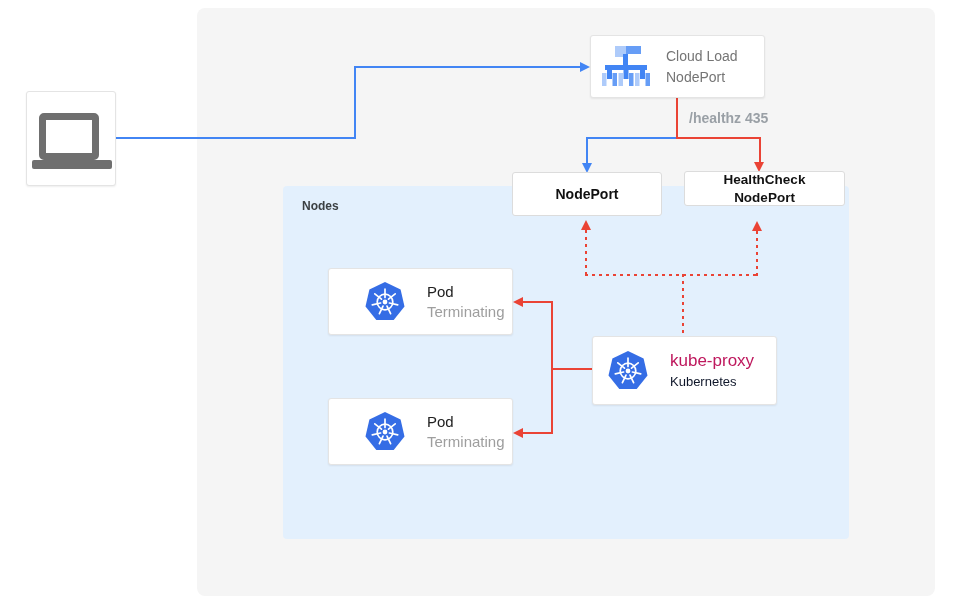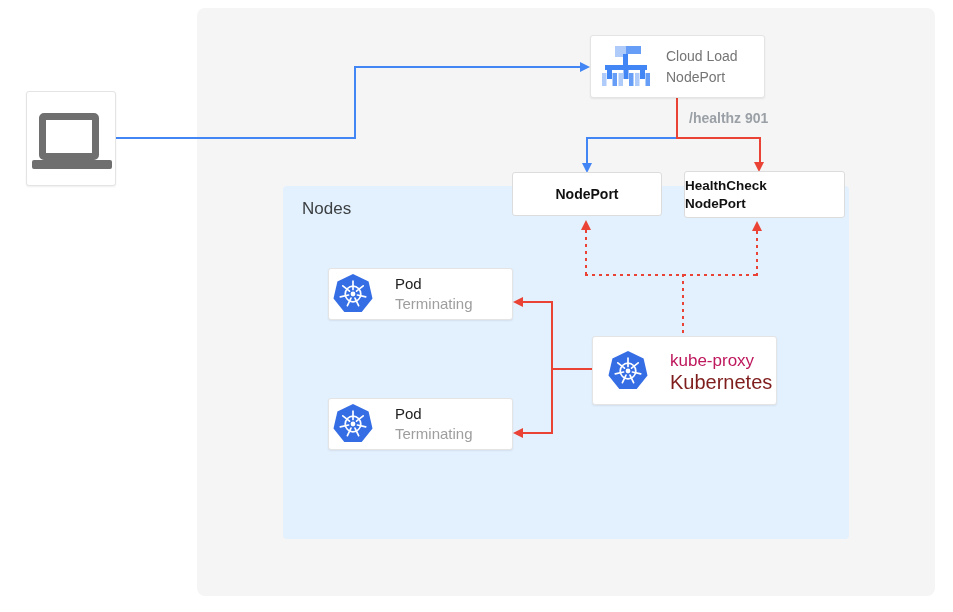--- a/index.html
+++ b/index.html
@@ -2,52 +2,52 @@
 <html><head>
 <meta charset="utf-8">
 <style>
   html,body{margin:0;padding:0;background:#ffffff;}
   body{font-family:"Liberation Sans","DejaVu Sans",sans-serif;}
   .stage{position:relative;width:953px;height:612px;background:#ffffff;overflow:hidden;}
   .abs{position:absolute;}
 
   .outer-panel{left:197px;top:8px;width:738px;height:588px;background:#f5f5f5;border-radius:8px;}
   .nodes-panel{left:283px;top:186px;width:566px;height:353px;background:#e3f0fd;border-radius:4px;}
-  .nodes-label{left:302px;top:199px;font-size:17px;color:#3c4043;}
+  .nodes-label{left:302px;top:199px;font-size:12px;color:#3c4043;font-weight:bold;}
 
   .card{position:absolute;background:#ffffff;border:1px solid #e4e4e4;border-radius:3px;
         box-shadow:0 1px 2px rgba(0,0,0,0.07);box-sizing:border-box;}
 
   
   .laptop-card{left:26px;top:91px;width:90px;height:95px;}
   .laptop-screen{position:absolute;left:12px;top:21px;width:46px;height:33px;
                  border:7px solid #6f6f6f;border-radius:5px;background:#fff;}
   .laptop-base{position:absolute;left:5px;top:68px;width:80px;height:9px;background:#6f6f6f;border-radius:2px;}
 
   
   .clb-card{left:590px;top:35px;width:175px;height:63px;display:flex;align-items:center;padding-left:11px;}
   .clb-text{margin-left:16px;font-size:14px;line-height:21px;color:#757575;}
 
   
   .nodeport-card{left:512px;top:172px;width:150px;height:44px;display:flex;align-items:center;justify-content:center;
                  border-color:#dcdcdc;box-shadow:none;}
   .nodeport-card span{font-size:14px;font-weight:bold;color:#111111;}
-  .healthcheck-card{left:684px;top:171px;width:161px;height:47px;display:flex;flex-direction:column;
-                    justify-content:center;border-color:#dcdcdc;box-shadow:none;}
+  .healthcheck-card{left:684px;top:171px;width:161px;height:35px;display:flex;flex-direction:column;
+                    align-items:center;justify-content:center;border-color:#dcdcdc;box-shadow:none;}
   .healthcheck-card span{font-size:13.5px;font-weight:bold;color:#111111;line-height:18px;}
 
   
   .kubeproxy-card{left:592px;top:336px;width:185px;height:69px;display:flex;align-items:center;padding-left:15px;}
-  .pod-card{width:185px;height:52px;display:flex;align-items:center;padding-left:4px;}
+  .pod-card{width:185px;height:67px;display:flex;align-items:center;padding-left:36px;}
   .pod1{left:328px;top:268px;} .pod2{left:328px;top:398px;}
   .k8s-text{margin-left:22px;}
   .k8s-title{font-size:15px;color:#212121;line-height:20px;}
   .kp-title{font-size:17px;color:#be185d;line-height:22px;}
   .k8s-sub{font-size:15px;color:#9e9e9e;line-height:20px;}
-  .kp-sub{font-size:20px;color:#7f1d1d;line-height:20px;}
+  .kp-sub{font-size:13px;color:#0f172a;line-height:20px;}
 
   
   .line{position:absolute;}
   .blue-bg{background:#4285f4;} .red-bg{background:#ea4335;}
 
   
   .dot-v{position:absolute;width:2px;background:repeating-linear-gradient(to bottom,#ea4335 0 3px,transparent 3px 7px);}
   .dot-h{position:absolute;height:2px;background:repeating-linear-gradient(to right,#ea4335 0 3px,transparent 3px 7px);}
 
   
@@ -96,21 +96,21 @@
   <div class="line blue-bg" style="left:354px;top:66px;width:226px;height:2px;"></div>
   <div class="arr arr-right-blue" style="left:580px;top:62px;"></div>
 
   <div class="line red-bg" style="left:676px;top:98px;width:2px;height:41px;"></div>
   <div class="line blue-bg" style="left:586px;top:137px;width:91px;height:2px;"></div>
   <div class="line blue-bg" style="left:586px;top:137px;width:2px;height:27px;"></div>
   <div class="arr arr-down-blue" style="left:582px;top:163px;"></div>
   <div class="line red-bg" style="left:676px;top:137px;width:85px;height:2px;"></div>
   <div class="line red-bg" style="left:759px;top:137px;width:2px;height:26px;"></div>
   <div class="arr arr-down-red" style="left:754px;top:162px;"></div>
-  <span class="abs healthz-label">/healthz 901</span>
+  <span class="abs healthz-label">/healthz 435</span>
 
   <div class="dot-v" style="left:682px;top:274px;height:62px;"></div>
   <div class="dot-h" style="left:585px;top:274px;width:173px;"></div>
   <div class="dot-v" style="left:585px;top:230px;height:46px;"></div>
   <div class="arr arr-up-red" style="left:581px;top:220px;"></div>
   <div class="dot-v" style="left:756px;top:231px;height:45px;"></div>
   <div class="arr arr-up-red" style="left:752px;top:221px;"></div>
 
   <div class="line red-bg" style="left:552px;top:368px;width:40px;height:2px;"></div>
   <div class="line red-bg" style="left:551px;top:301px;width:2px;height:132px;"></div>

